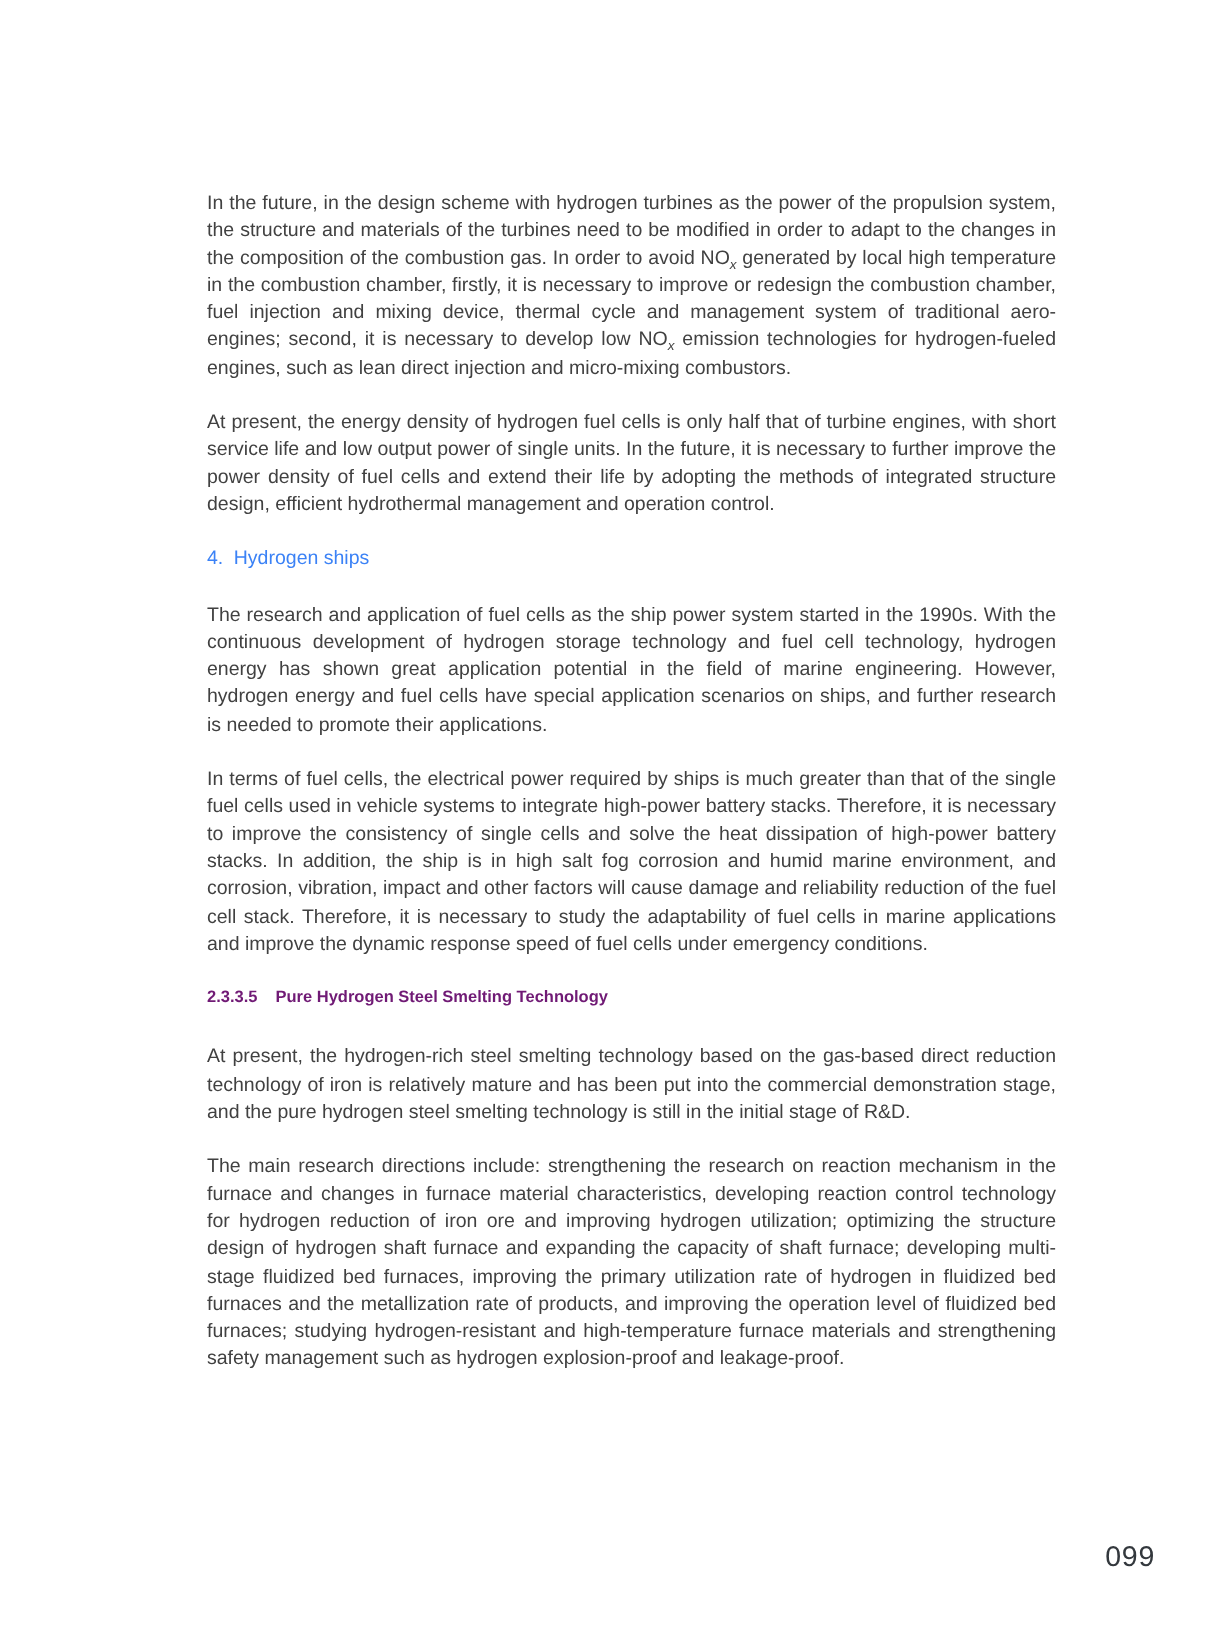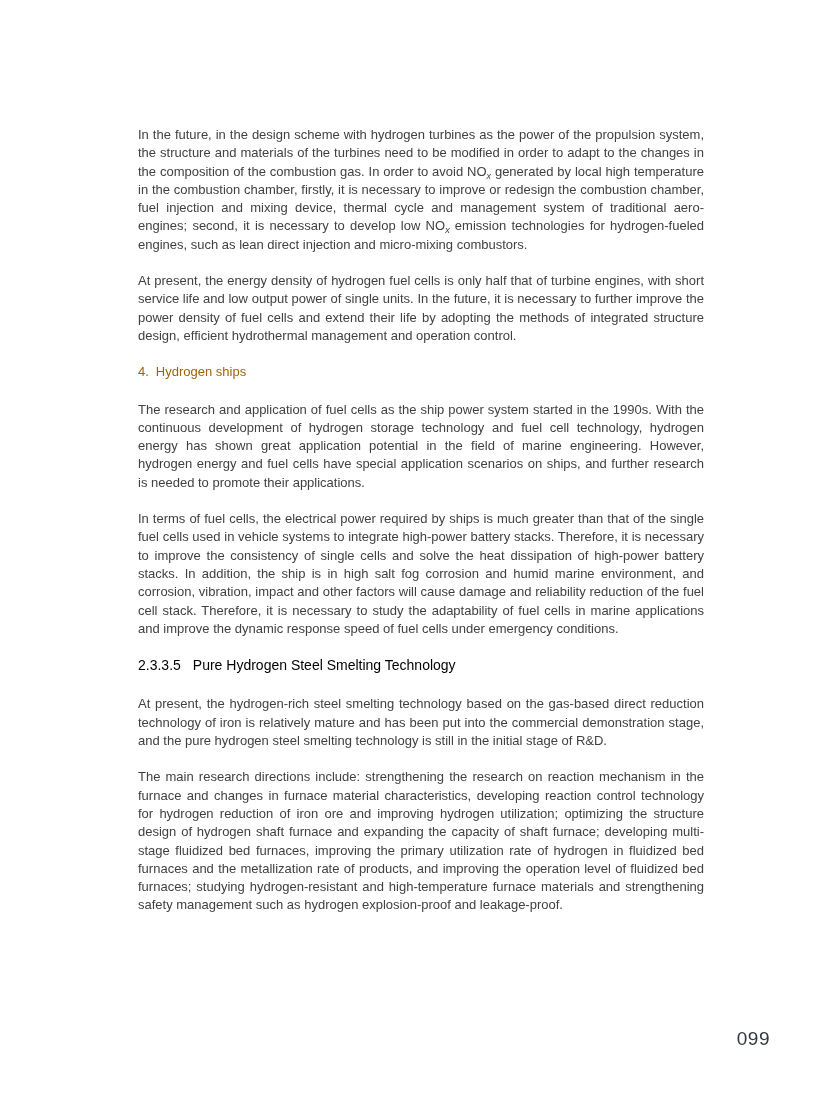--- a/index.html
+++ b/index.html
@@ -27,28 +27,28 @@
   sub {
     font-size: 9px;
     line-height: 0;
     vertical-align: -3px;
   }
   .italic { font-style: italic; }
   .list-heading {
     font-size: 13px;
     font-weight: 400;
     margin: 1px 0 19px 0;
-    color: #a16207;
+    color: #3b82f6;
   }
   .list-heading .h-num { margin-right: 7px; }
   .section-heading {
-    font-size: 14px;
-    font-weight: 400;
+    font-size: 11px;
+    font-weight: 700;
     margin: 9px 0 21px 0;
-    color: #000000;
+    color: #701a75;
   }
   .section-heading .h-num { margin-right: 12px; }
   .page-number {
     position: absolute;
     top: 1028px;
     right: 46px;
     font-size: 19px;
     color: #33383d;
     letter-spacing: 0.5px;
   }

